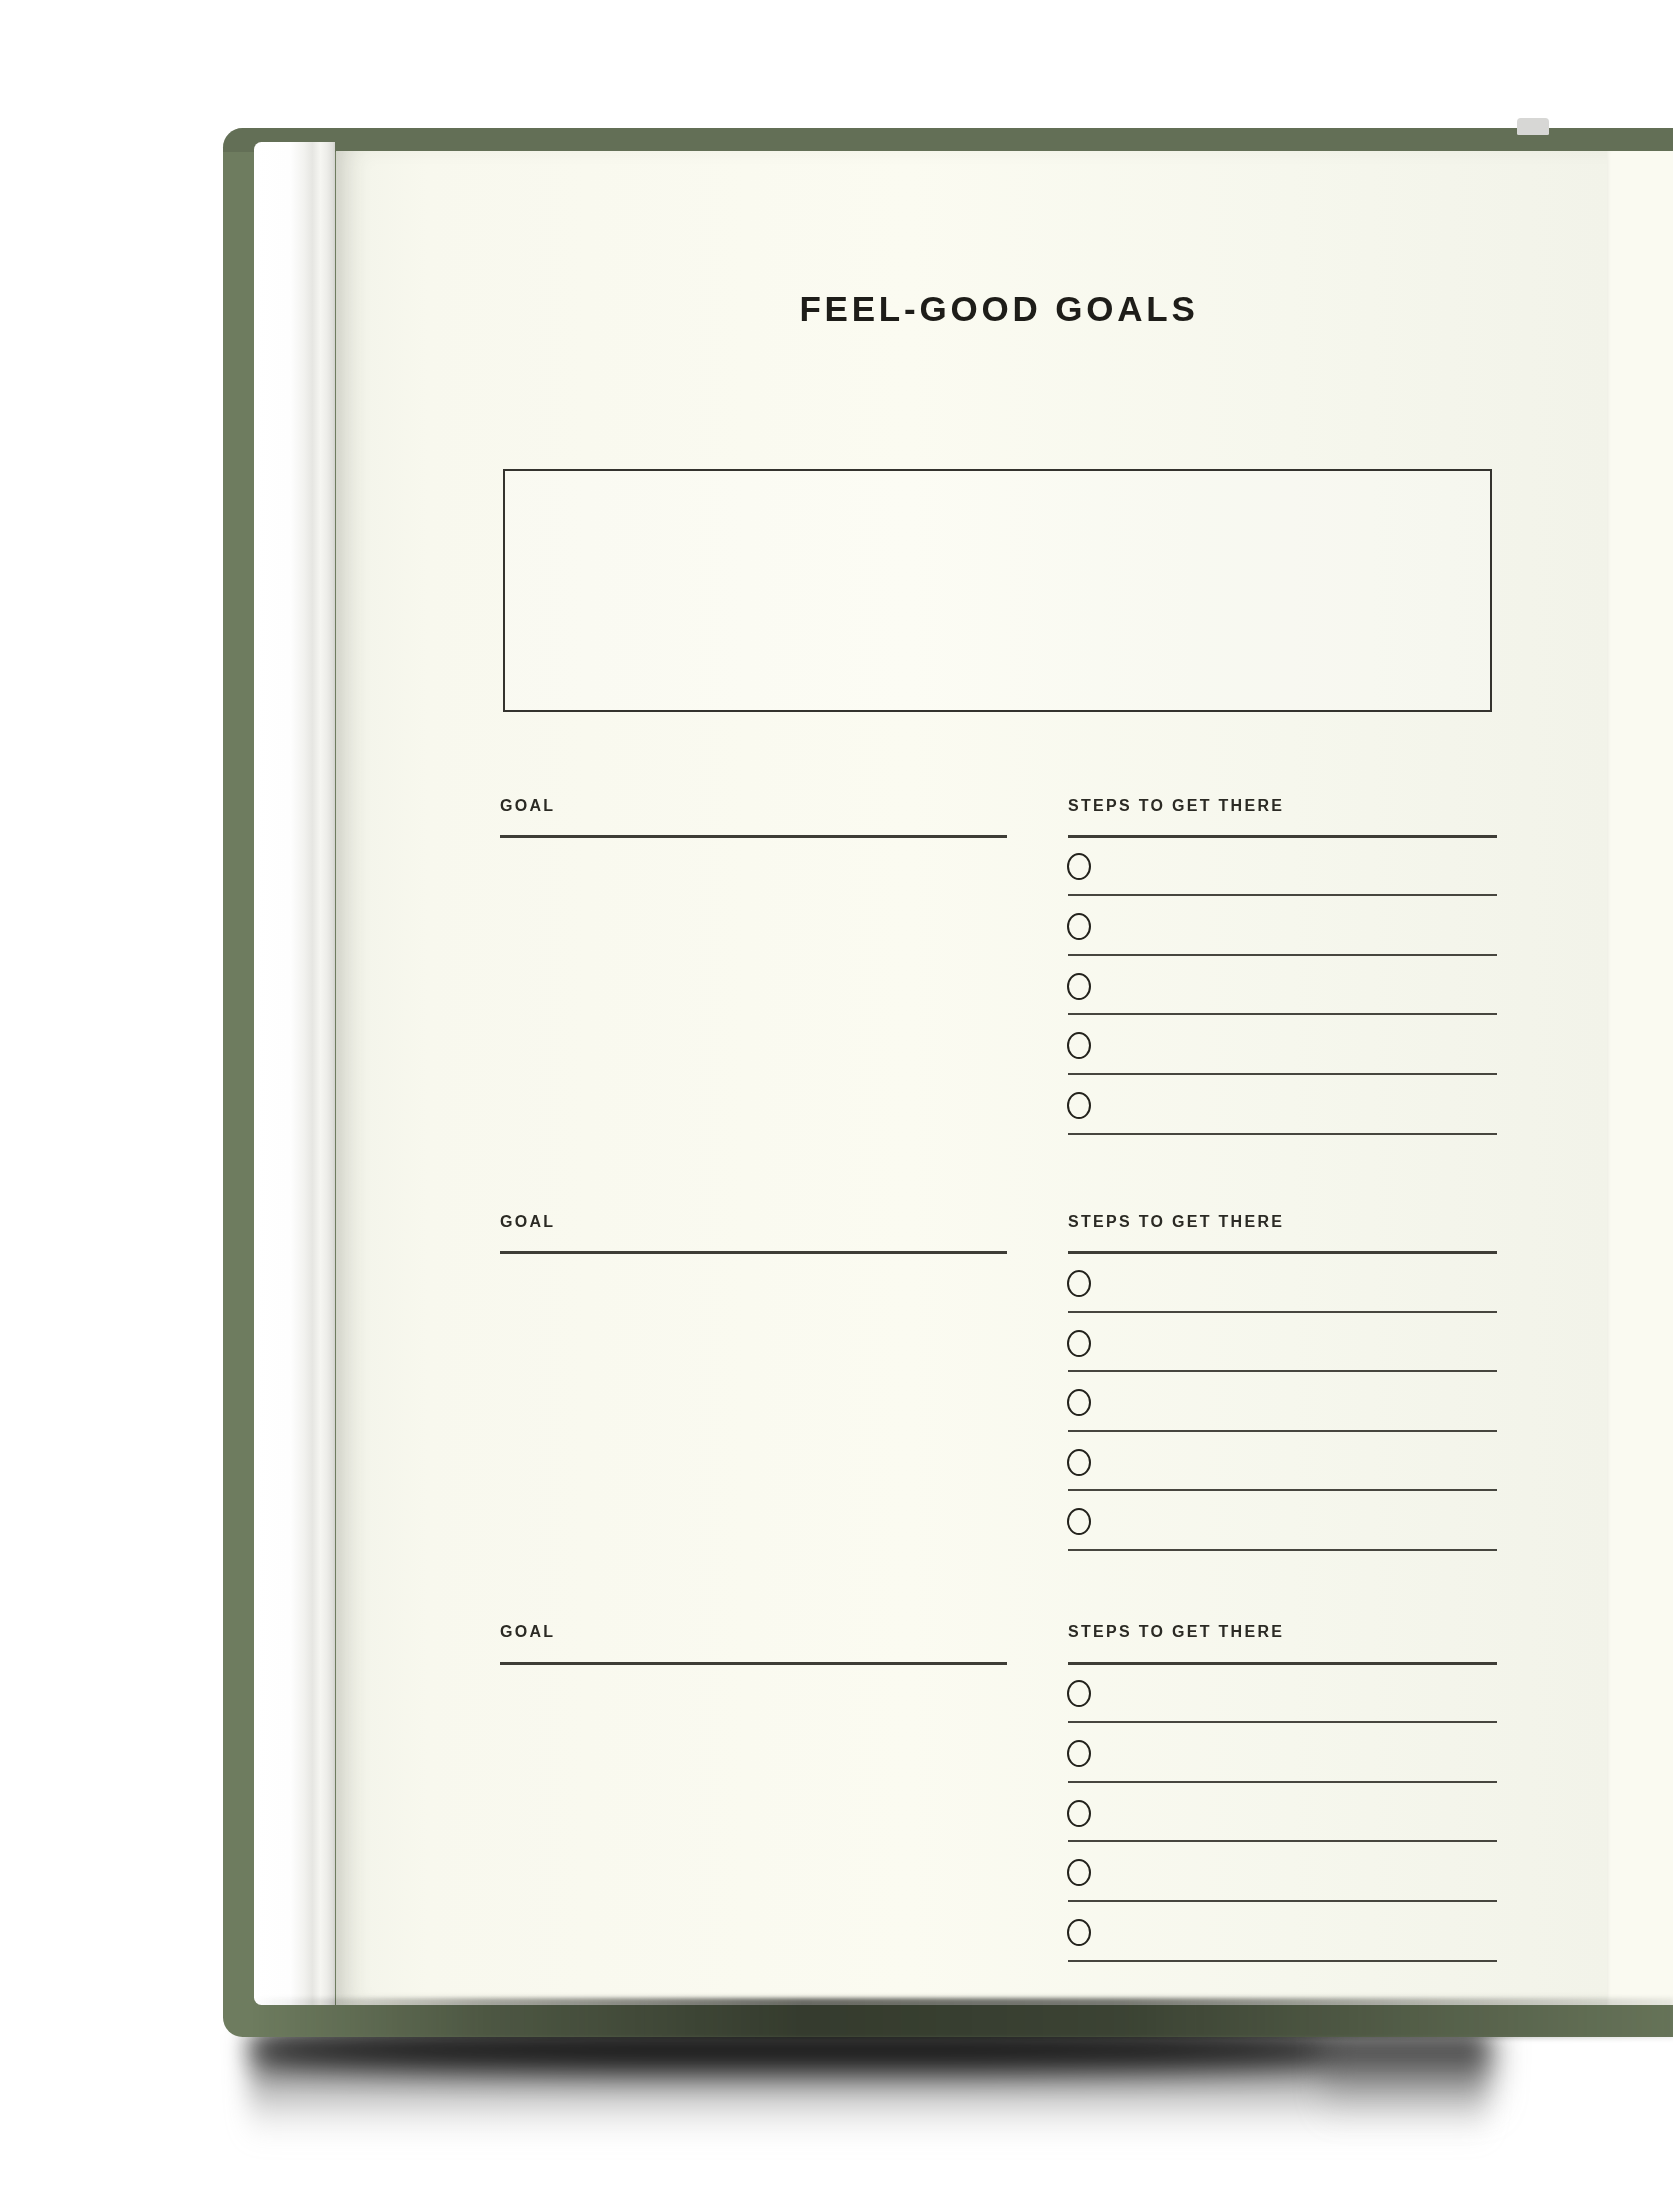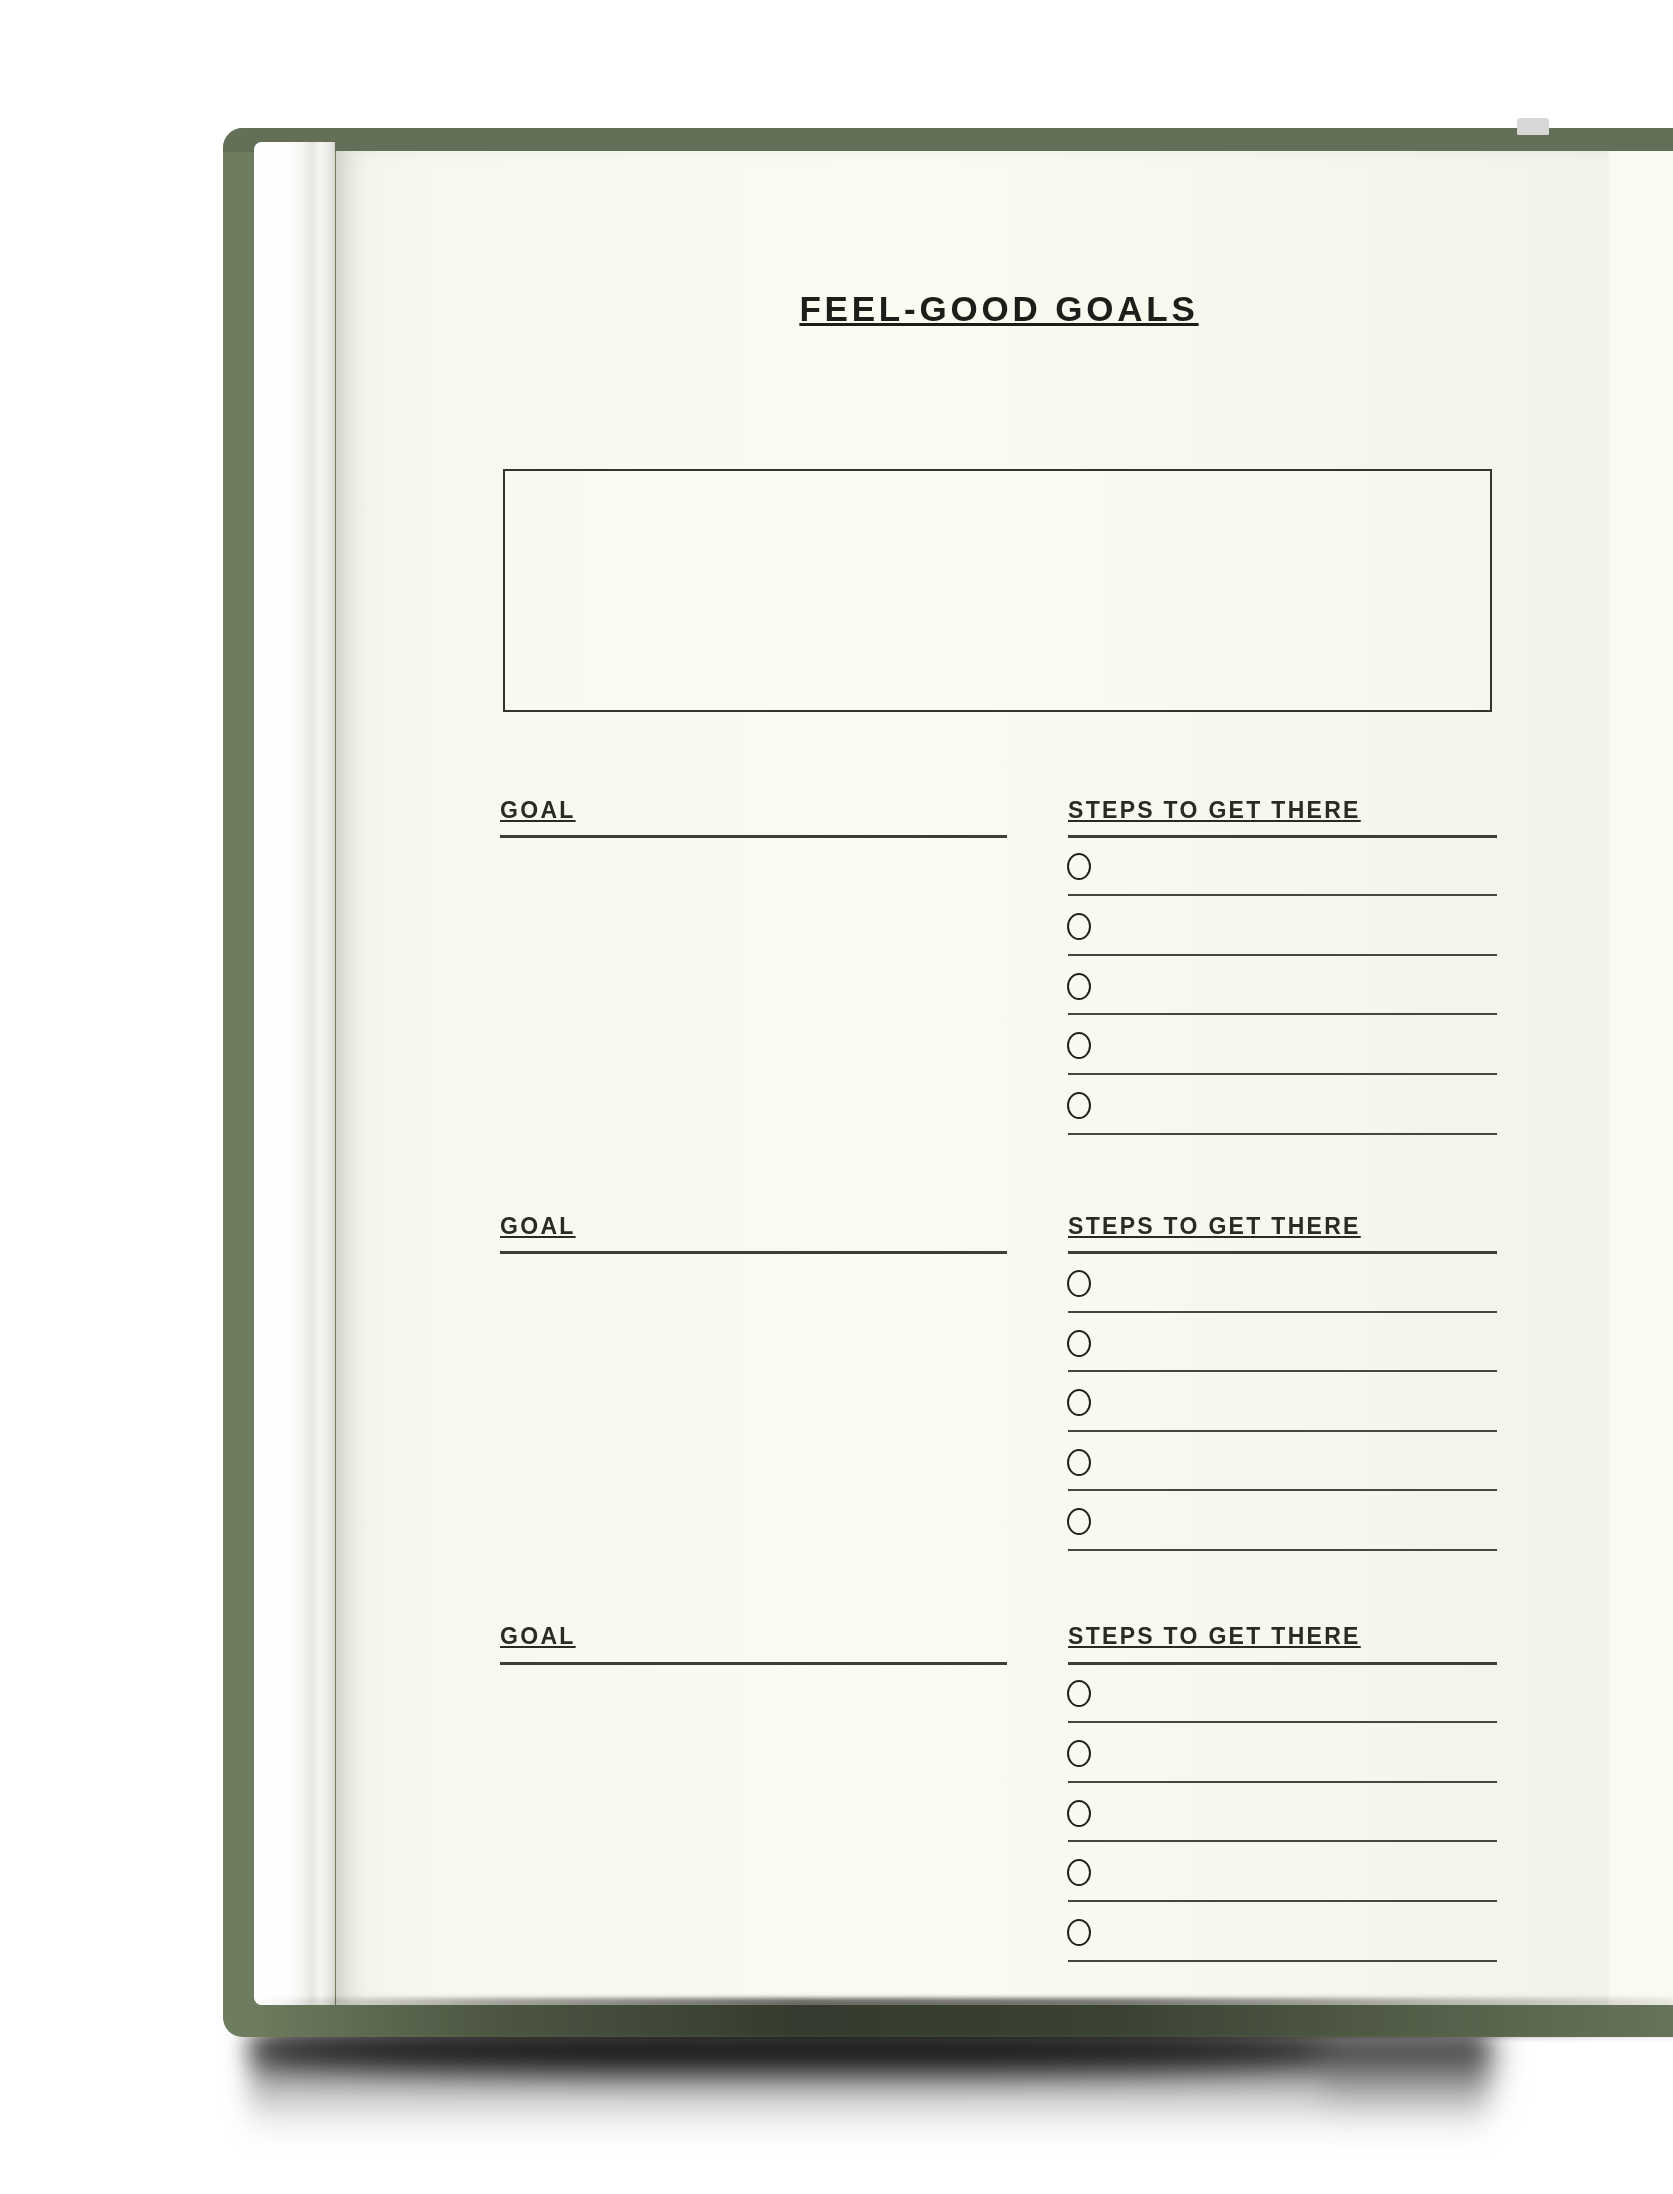--- a/index.html
+++ b/index.html
@@ -1,21 +1,21 @@
 <!DOCTYPE html>
 <html style="font-size:12px"><head>
 <meta charset="utf-8">
 <style>
   html,body { margin:0; padding:0; background:#ffffff; }
   .canvas {
     position:relative; width:1674px; height:2194px; overflow:hidden;
     background:#ffffff;
     font-family:"Liberation Sans", sans-serif;
   }
-  .abs { position:absolute;text-decoration:underline; }
+  .abs { position:absolute; }
 
   
   .shadow-core  { left:260px; top:2028px; width:1071px; height:42px;
                   background:#0b0b0b; filter:blur(15px); opacity:.88; border-radius:40%; }
   .shadow-soft  { left:249px; top:2034px; width:1237px; height:109px;
                   background:linear-gradient(180deg, rgba(25,25,25,.85) 0%, rgba(90,90,90,.40) 50%,
                               rgba(160,160,160,.15) 78%, rgba(255,255,255,0) 100%);
                   filter:blur(12px); }
   .shadow-right { left:1324px; top:2036px; width:174px; height:87px;
                   background:linear-gradient(180deg, rgba(40,40,40,.55) 0%, rgba(140,140,140,.18) 70%, rgba(255,255,255,0) 100%);
@@ -46,21 +46,21 @@
            background:#D7D7D5; border-radius:3.8px 3.8px 1.5px 1.5px; }
 
   
   .title { left:503px; top:289px; width:992px; text-align:center;
            font-size:35px; font-weight:bold; letter-spacing:3.8px; color:#1E1D19; }
   .subtitle { left:503px; top:377px; width:992px; text-align:center;
            font-size:22px; font-weight:bold; letter-spacing:1.2px; line-height:28px; color:#2E2D27; }
   .notes-box { left:503px; top:469px; width:985px; height:239px;
            border:2.3px solid #34332E; background:rgba(255,255,255,.22); }
 
-  .col-label { font-size:23px; font-weight:bold; letter-spacing:2.3px; color:#2B2A24; white-space:nowrap; }
+  .col-label { font-size:16px; font-weight:bold; letter-spacing:2.3px; color:#2B2A24; white-space:nowrap; }
   .rule-heavy { height:3px; background:#3E3D36; }
   .rule { height:2.3px; background:#47463F; }
   .goal-label  { left:500px;  width:507px; }
   .steps-label { left:1068px; width:429px; }
   .goal-rule   { left:500px;  width:507px; }
   .steps-rule  { left:1068px; width:429px; }
   .step-circle { left:1067px; width:20.4px; height:23.4px; border:2.3px solid #23221C;
                  border-radius:50%; background:transparent; }
 
   

